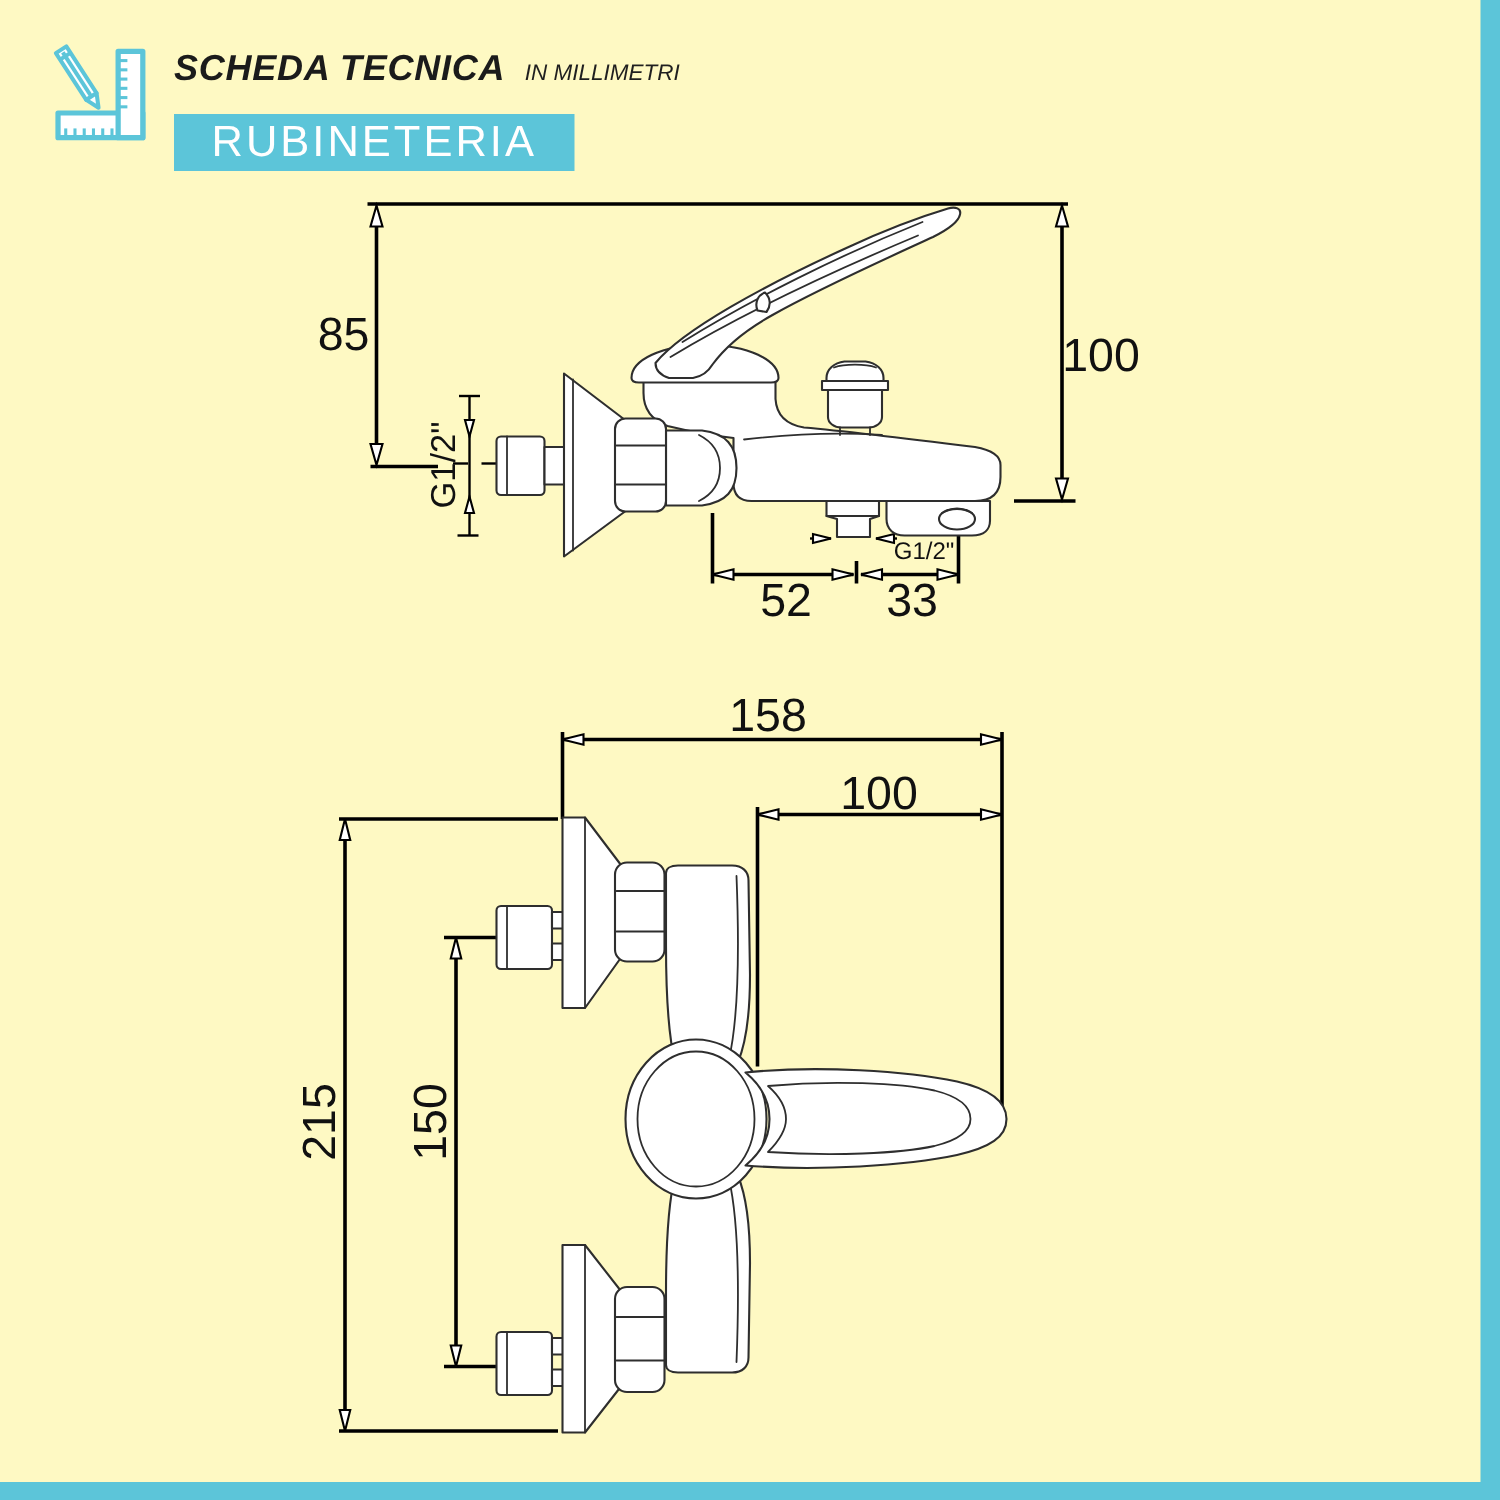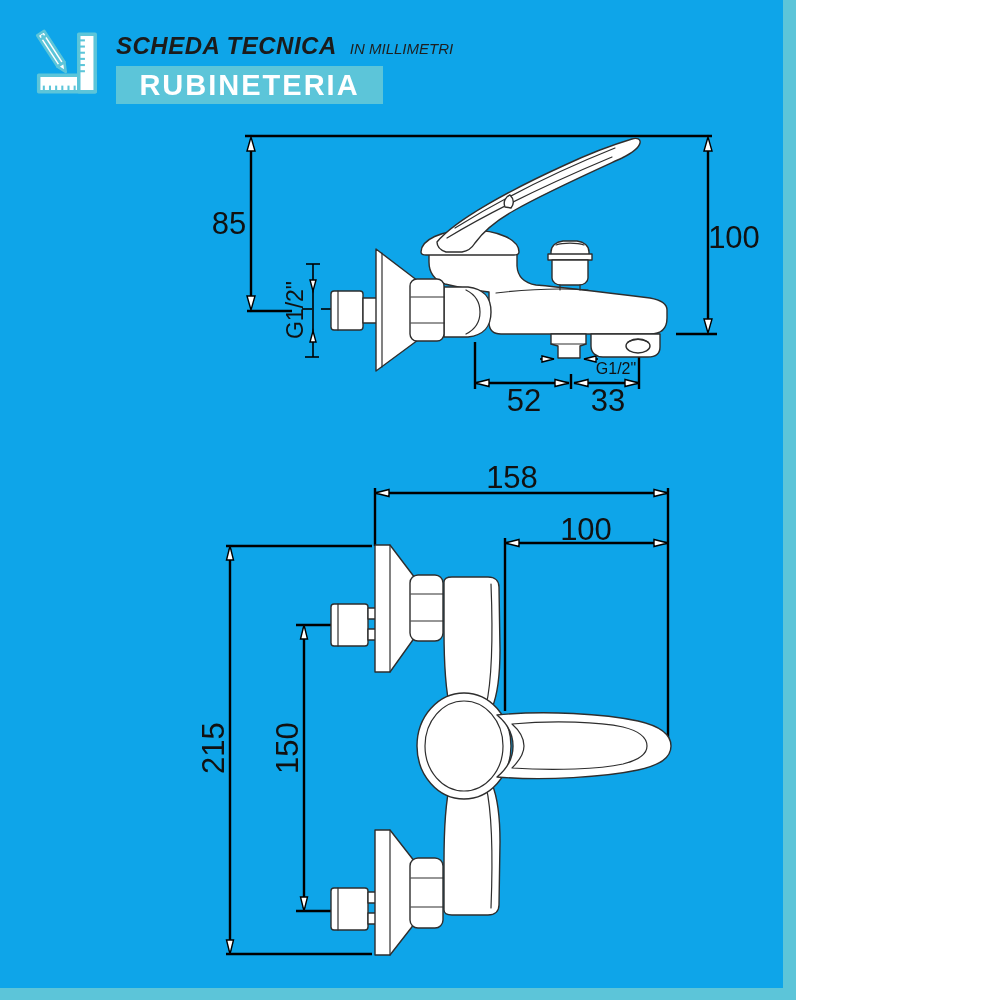--- a/index.html
+++ b/index.html
@@ -1,32 +1,32 @@
 <!DOCTYPE html>
 <html><head>
 <meta charset="utf-8">
 <style>
   html,body{margin:0;padding:0;background:#fff;}
   .sheet{
-    position:relative;width:796px;height:1000px;background:#0ea5e9;
+    position:relative;width:1000px;height:1000px;background:#fef9c3;
     font-family:"Liberation Sans", sans-serif;overflow:hidden;
   }
   
   .edge-right{position:absolute;top:0;right:0;width:13px;height:100%;background:#5cc5d9;}
   .edge-bottom{position:absolute;left:0;bottom:0;width:100%;height:12px;background:#5cc5d9;}
   
   .header{position:absolute;left:30px;top:26px;display:flex;align-items:flex-start;}
   .logo{width:78px;height:74px;flex:0 0 auto;}
   .titles{margin-left:8px;}
   .title-row{display:flex;align-items:baseline;height:32px;margin-top:6px;}
   .title{font-size:24px;font-weight:bold;font-style:italic;color:#1b1b1b;letter-spacing:.5px;white-space:nowrap;}
   .subtitle{font-size:15px;font-style:italic;color:#1f1f1f;margin-left:13px;white-space:nowrap;text-align:right;}
   .badge{
-    margin-top:2px;width:267px;height:38px;line-height:38px;background:#5cc5d9;
-    color:#ffffff;font-size:29px;font-weight:bold;text-align:center;letter-spacing:2px;
+    margin-top:12px;width:267px;height:38px;line-height:38px;background:#5cc5d9;
+    color:#ffffff;font-size:29px;font-weight:normal;text-align:center;letter-spacing:2px;
   }
   .drawing{position:absolute;left:0;top:0;width:1000px;height:1000px;}
   
   .dim{stroke:#000;fill:none;}
   .dim-2{stroke-width:2.4;}
   .dim-1{stroke-width:1.6;}
   .arrow{fill:#fff;stroke:#000;stroke-width:1.4;}
   .part{stroke:#2e2e2e;stroke-width:1.4;fill:#fff;stroke-linejoin:round;stroke-linecap:round;}
   .detail{stroke:#2e2e2e;stroke-width:1.2;fill:none;stroke-linejoin:round;stroke-linecap:round;}
   .dim-num{font-family:"Liberation Sans",sans-serif;font-size:31px;fill:#111;}

